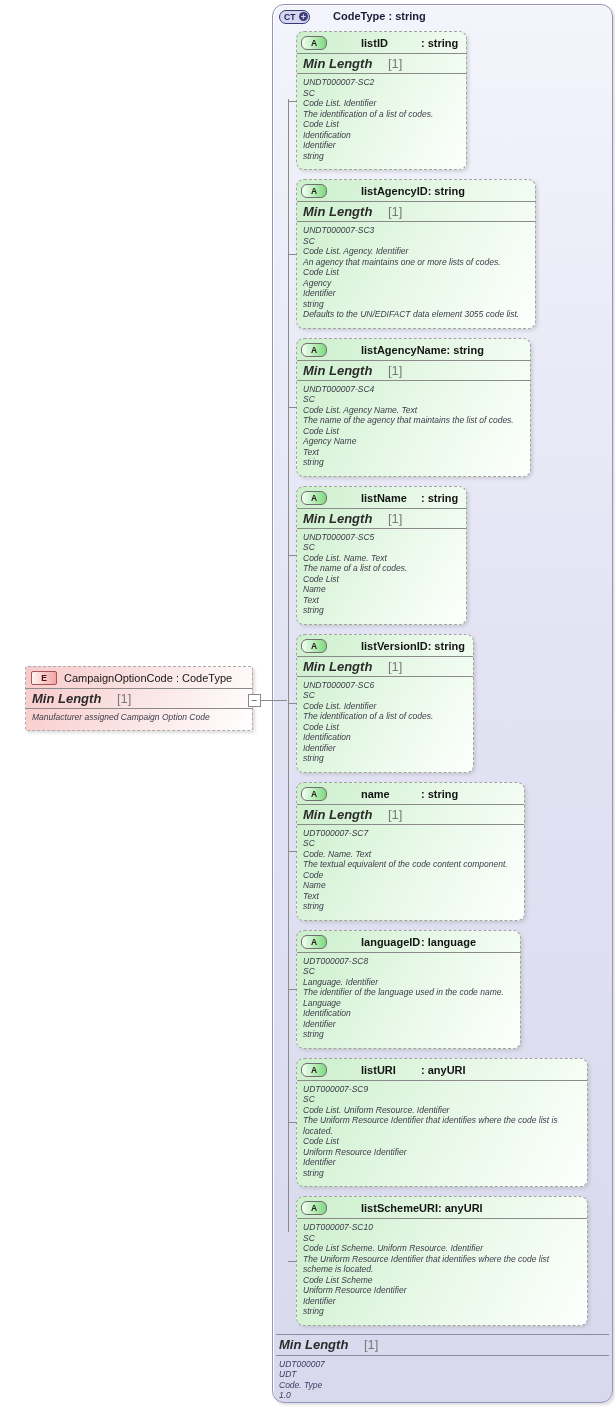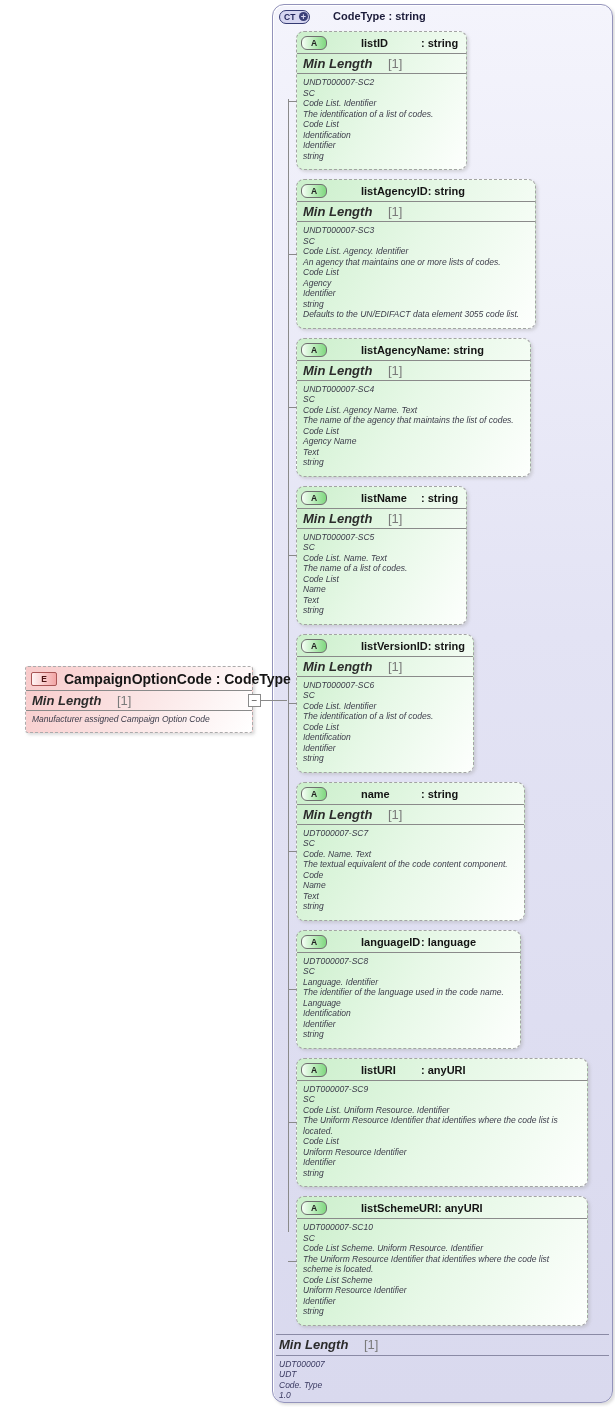--- a/index.html
+++ b/index.html
@@ -24,21 +24,21 @@
     border:1px dashed #ababab;border-radius:3px;
     background:linear-gradient(118deg,#f8caca 0%,#fbe7e7 55%,#ffffff 100%);
     box-shadow:2px 2px 3px rgba(160,160,160,0.35);
     padding-bottom:5px;
   }
   .node-header{
     display:flex;align-items:center;
     padding:4px 5px 3px 5px;
     border-bottom:1px solid #8a8a8a;
   }
-  .node-title{font-size:14px;font-weight:bold;color:#161616;white-space:nowrap;}
+  .node-title{font-size:11px;font-weight:normal;color:#161616;white-space:nowrap;}
 
   
   .badge{
     display:inline-flex;align-items:center;justify-content:center;
     width:24px;height:12px;margin-right:7px;flex:0 0 auto;
     border-radius:6px;font-size:8.5px;font-weight:bold;color:#222222;
   }
   .e-badge{
     border:1px solid #a85454;
     background:linear-gradient(90deg,#fff3f3 0%,#f2a4a4 100%);

